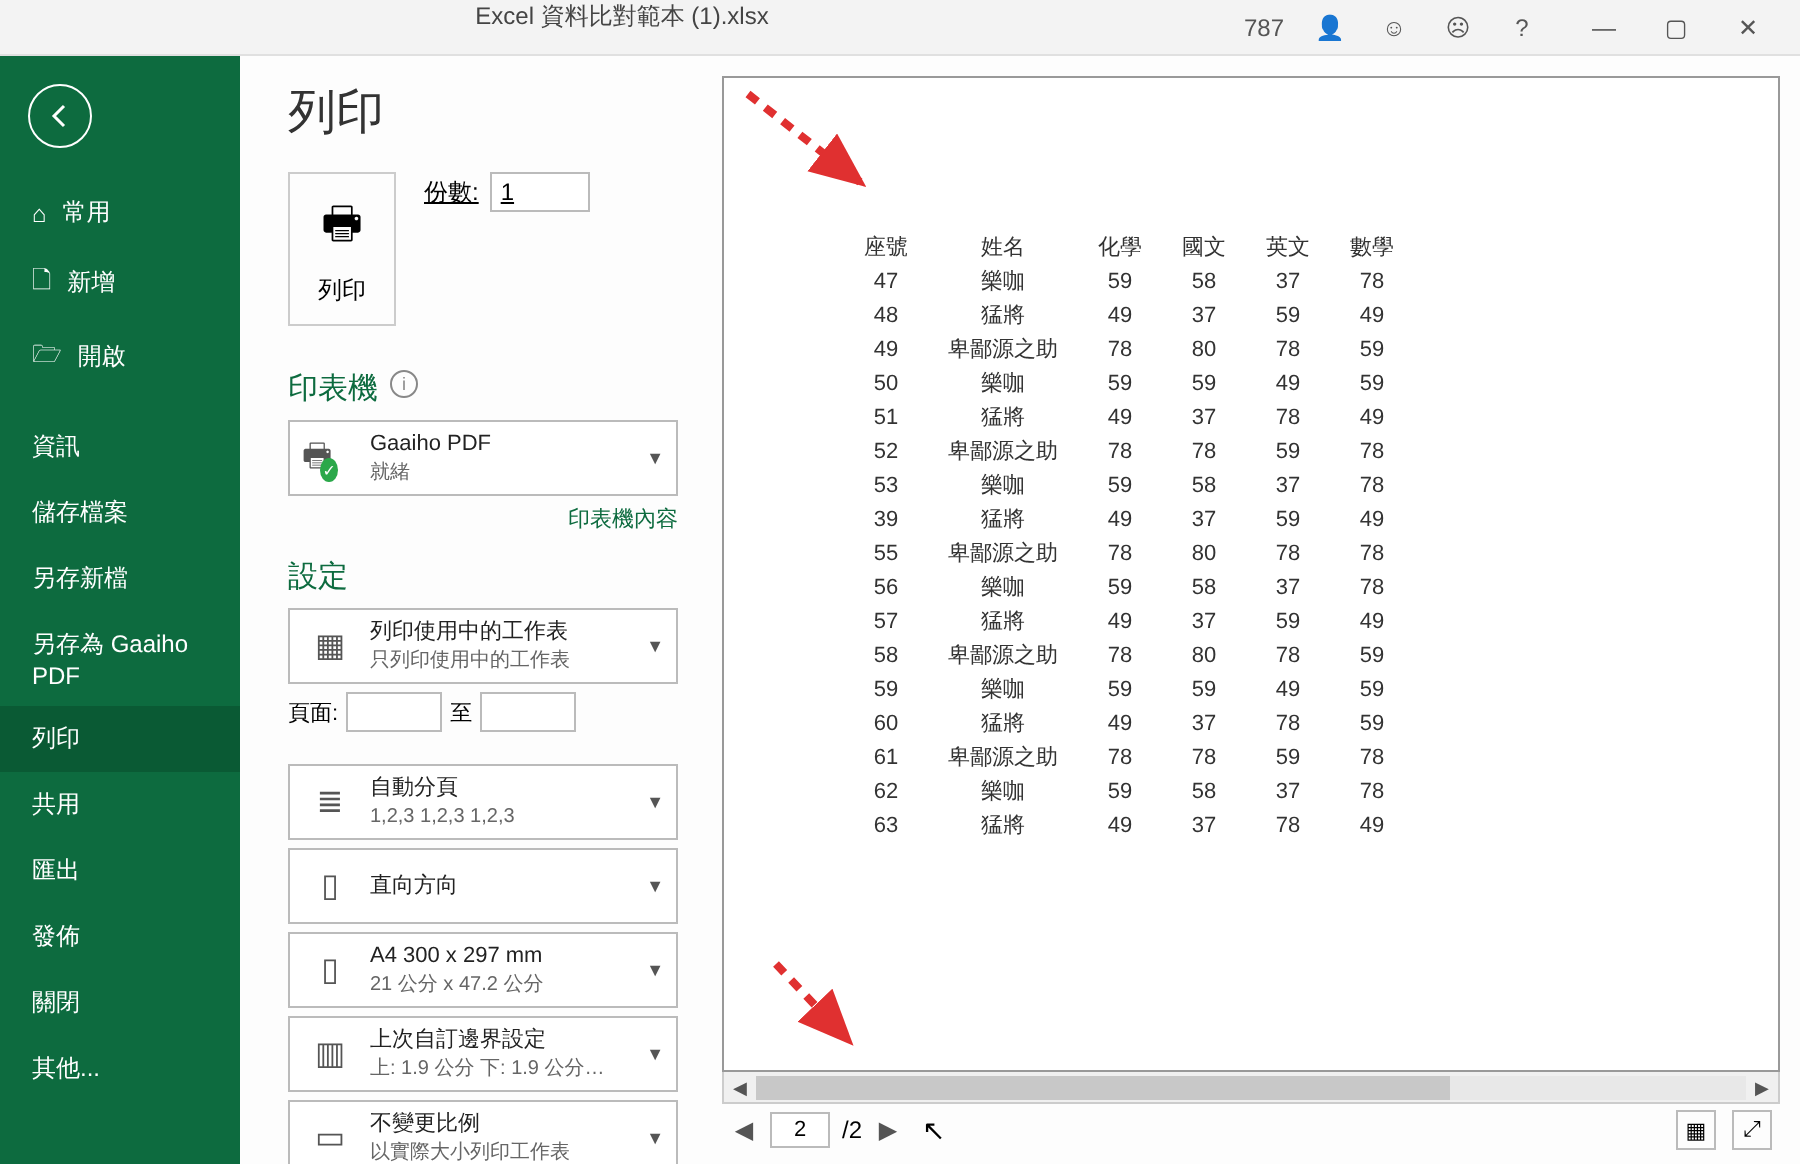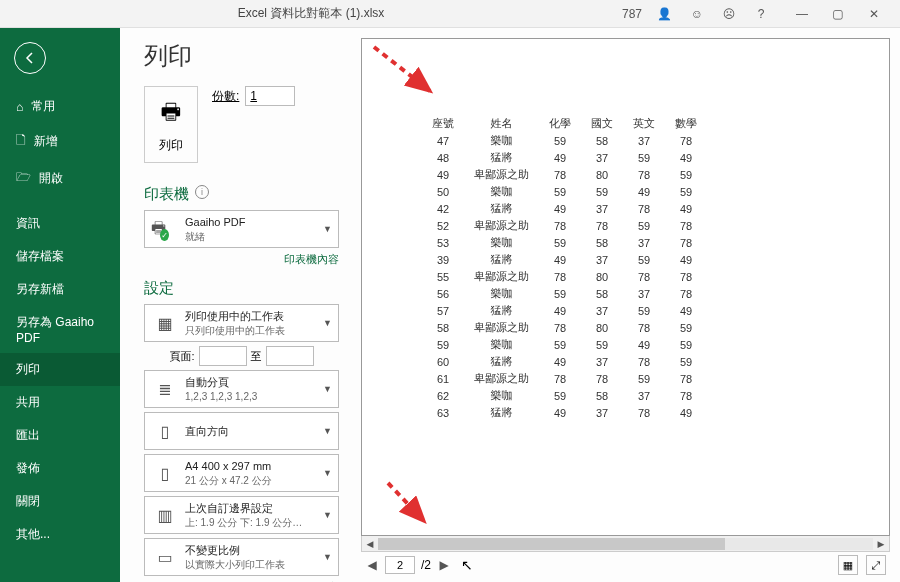--- a/index.html
+++ b/index.html
@@ -1,17 +1,17 @@
 <!DOCTYPE html>
 <html><head>
 <meta charset="utf-8">
 <style>
   * { box-sizing: border-box; margin: 0; padding: 0; font-family: "Microsoft JhengHei", "Segoe UI", sans-serif; }
   body { width: 900px; height: 582px; overflow: hidden; background: #fff; position: relative; }
-  .titlebar { height: 28px; background: #f3f3f3; display: flex; align-items: center; border-bottom: 1px solid #e0e0e0; }
+  .titlebar { height: 28px; background: #f3f3f3; display: flex; border-bottom: 1px solid #e0e0e0; }
   .title-center { flex: 1; text-align: center; font-size: 12px; color: #444; }
   .title-right { display: flex; align-items: center; gap: 14px; padding-right: 8px; font-size: 12px; color: #555; }
   .title-right .ico { width: 18px; height: 18px; display: flex; align-items: center; justify-content: center; cursor: pointer; }
   .win-btns { display: flex; gap: 0; }
   .win-btn { width: 36px; height: 28px; display: flex; align-items: center; justify-content: center; font-size: 12px; cursor: pointer; color:#555;}
   .main { display: flex; height: 554px; }
   .sidebar { width: 120px; background: #0d6b3f; color: #fff; display: flex; flex-direction: column; padding-top: 10px; }
   .back { width: 32px; height: 32px; border: 1px solid #fff; border-radius: 50%; margin: 4px 0 16px 14px; display:flex;align-items:center;justify-content:center; cursor:pointer; }
   .sb-item { padding: 8px 16px; font-size: 12px; cursor: pointer; display:flex; align-items:center; gap:8px;}
   .sb-item.sel { background: #0a5a34; }
@@ -24,21 +24,21 @@
   .copies-row { display: inline-flex; align-items: center; gap: 6px; margin-left: 14px; font-size: 12px; vertical-align: top; text-decoration: underline; }
   .copies-row input { width: 50px; height: 20px; font-size: 12px; border: 1px solid #bbb; padding: 0 4px; }
   .section-h { color: #0d6b3f; font-size: 15px; margin: 12px 0 6px; }
   .printer-box, .setting-box { border: 1px solid #bbb; background: #fff; display: flex; align-items: center; padding: 4px 6px; font-size: 11px; position: relative; cursor:pointer; margin-bottom:4px;}
   .setting-box .icon { width: 28px; height: 28px; display:flex;align-items:center;justify-content:center; margin-right:6px; font-size:16px; color:#555;}
   .setting-box .txt { flex:1; line-height:1.3; }
   .setting-box .txt .l1 { color:#222; }
   .setting-box .txt .l2 { color:#666; font-size:10px; }
   .drop-caret { position:absolute; right:6px; top:50%; transform:translateY(-50%); font-size:9px; color:#555;}
   .link { color:#0d6b3f; font-size:11px; text-align:right; display:block; margin:2px 0 8px; cursor:pointer;}
-  .pages-row { display:flex; align-items:center; gap:4px; font-size:11px; margin-bottom:4px;justify-content:center;}
+  .pages-row { display:flex; align-items:center; gap:4px; font-size:11px; margin-bottom:16px;}
   .pages-row input { width:48px; height:20px; border:1px solid #bbb; font-size:11px; padding:0 3px;}
   .info-i { width:14px;height:14px;border:1px solid #888;border-radius:50%;display:inline-flex;align-items:center;justify-content:center;font-size:9px;color:#888;margin-left:6px;}
   .preview-col { flex: 1; padding: 10px 10px 4px 6px; display:flex; flex-direction:column; }
   .preview-sheet { flex:1; border:1px solid #999; background:#fff; position:relative; overflow:hidden; }
   .sheet-inner { position:absolute; left:60px; top:40px; font-size:10.5px; color:#333;margin-top:36px; }
   table.tdata { border-collapse: collapse; }
   table.tdata th, table.tdata td { padding: 1px 10px; text-align: center; font-weight: normal; font-size:11px;}
   table.tdata th { font-weight: normal; }
   .arrow { position:absolute; pointer-events:none; }
   .arrow svg { overflow: visible; }
@@ -187,21 +187,21 @@
         <div class="icon">▯</div>
         <div class="txt">
           <div class="l1">直向方向</div>
         </div>
         <span class="drop-caret">▼</span>
       </div>
 
       <div class="setting-box">
         <div class="icon">▯</div>
         <div class="txt">
-          <div class="l1">A4    400 x 297 mm</div>
+          <div class="l1">A4    300 x 297 mm</div>
           <div class="l2">21 公分 x 47.2 公分</div>
         </div>
         <span class="drop-caret">▼</span>
       </div>
 
       <div class="setting-box">
         <div class="icon">▥</div>
         <div class="txt">
           <div class="l1">上次自訂邊界設定</div>
           <div class="l2">上: 1.9 公分 下: 1.9 公分…</div>
@@ -262,21 +262,21 @@
                 </tr>
                 <tr>
                   <td>50</td>
                   <td>樂咖</td>
                   <td>59</td>
                   <td>59</td>
                   <td>49</td>
                   <td>59</td>
                 </tr>
                 <tr>
-                  <td>42</td>
+                  <td>51</td>
                   <td>猛將</td>
                   <td>49</td>
                   <td>37</td>
                   <td>78</td>
                   <td>49</td>
                 </tr>
                 <tr>
                   <td>52</td>
                   <td>卑鄙源之助</td>
                   <td>78</td>

